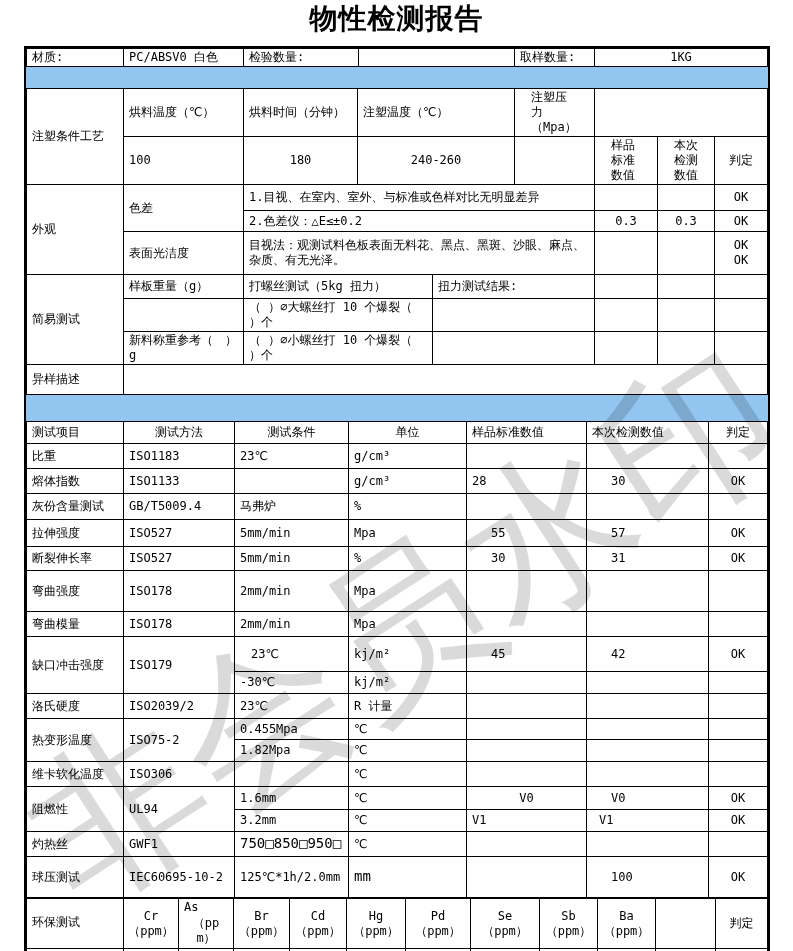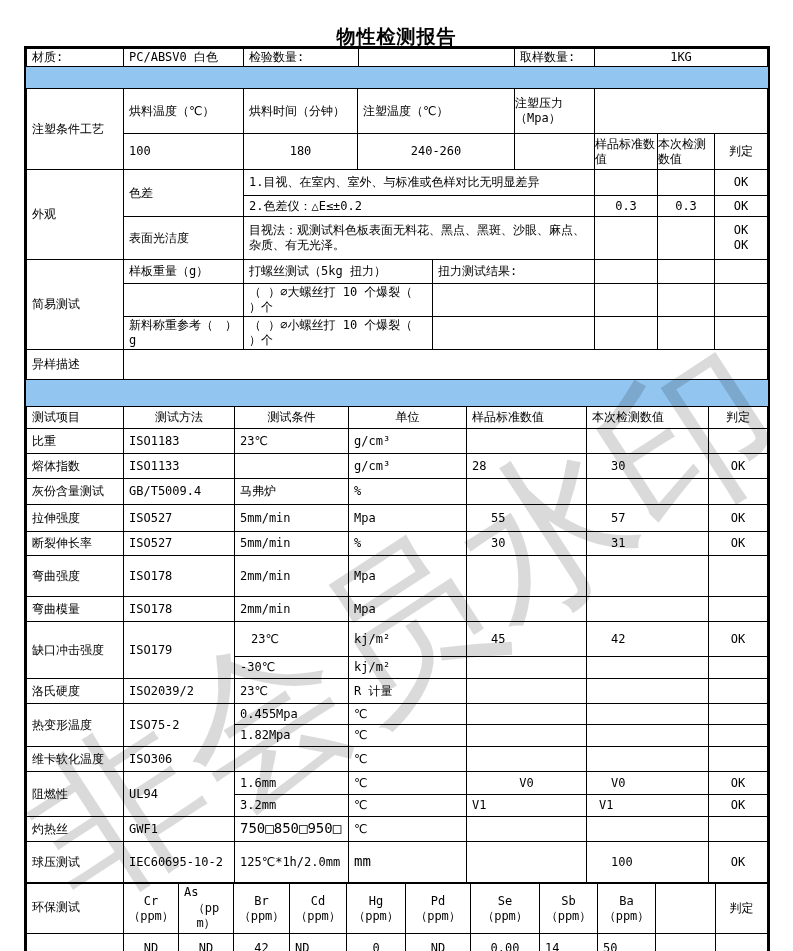--- a/index.html
+++ b/index.html
@@ -1,28 +1,28 @@
 <!DOCTYPE html>
 <html><head>
 <meta charset="utf-8">
 <style>
   html,body{margin:0;padding:0;background:#ffffff;}
   body{width:793px;height:951px;position:relative;font-family:"DejaVu Sans Mono","DejaVu Sans",sans-serif;color:#000;}
-  .title{font-family:"DejaVu Sans",sans-serif;font-weight:bold;font-size:19px;text-align:center;padding-top:24px;height:32px;letter-spacing:1px;}
+  .title{font-family:"DejaVu Sans",sans-serif;font-weight:bold;font-size:28px;text-align:center;padding-top:0;height:32px;letter-spacing:1px;}
   .sheet{position:absolute;left:24px;top:46px;width:746px;border:2px solid #000;box-sizing:border-box;background:transparent;}
   table{border-collapse:collapse;table-layout:fixed;width:100%;}
   td{border:1px solid #000;font-size:12px;padding:1px 5px;vertical-align:middle;overflow:hidden;line-height:1.25;word-break:break-all;}
   .c{text-align:center;padding:1px 2px;}
   .i{padding-left:24px;}
   .i2{padding-left:16px;}
   .i12{padding-left:12px;}
   .vt{vertical-align:top;padding-top:16px;}
   .small{font-size:14px;}
   .big{font-size:14px;}
-  .wraphdr{line-height:15px;padding:1px 0;}
+  .wraphdr{line-height:15px;padding:1px 16px;}
   .band{background:#92C5F0;}
   .b1{height:21px;}
   .b2{height:26px;}
   .watermark{position:absolute;left:406px;top:628px;transform:translate(-50%,-50%) rotate(-33deg);font-size:170px;white-space:nowrap;color:#000;opacity:0.14;z-index:5;pointer-events:none;font-family:"DejaVu Sans",sans-serif;}
 </style>
 </head>
 <body>
 
 <div class="title">物性检测报告</div>
 <div class="watermark">非会员水印</div>

